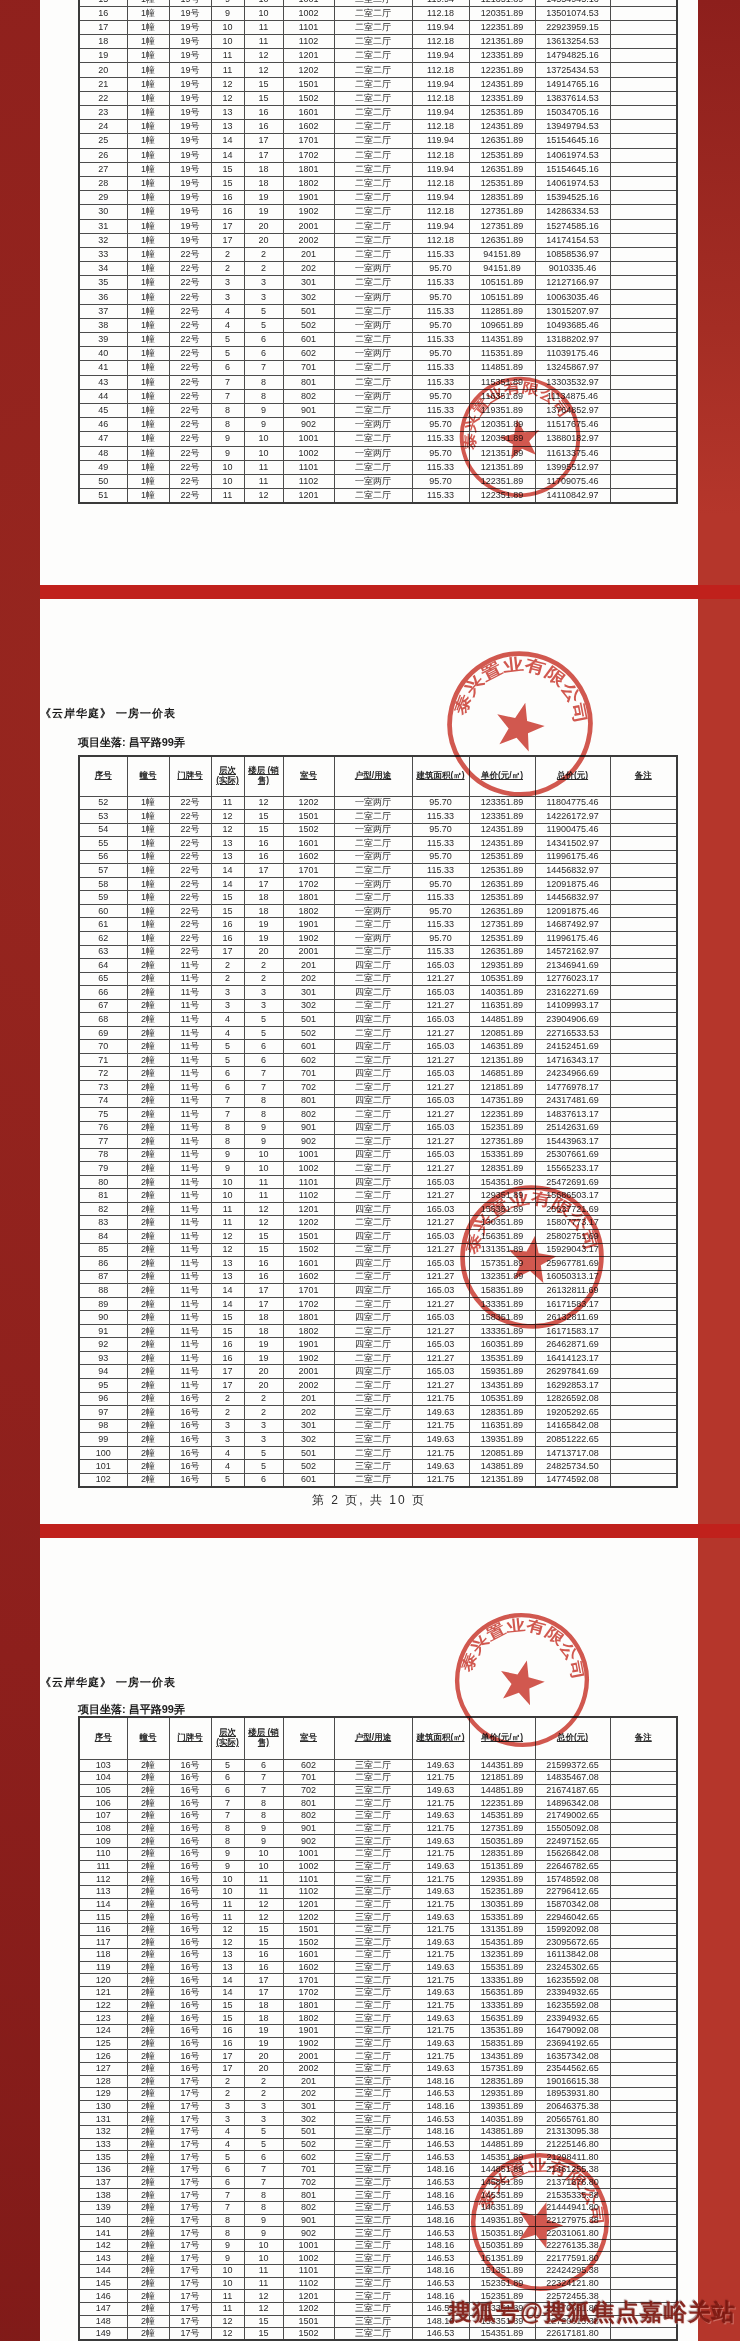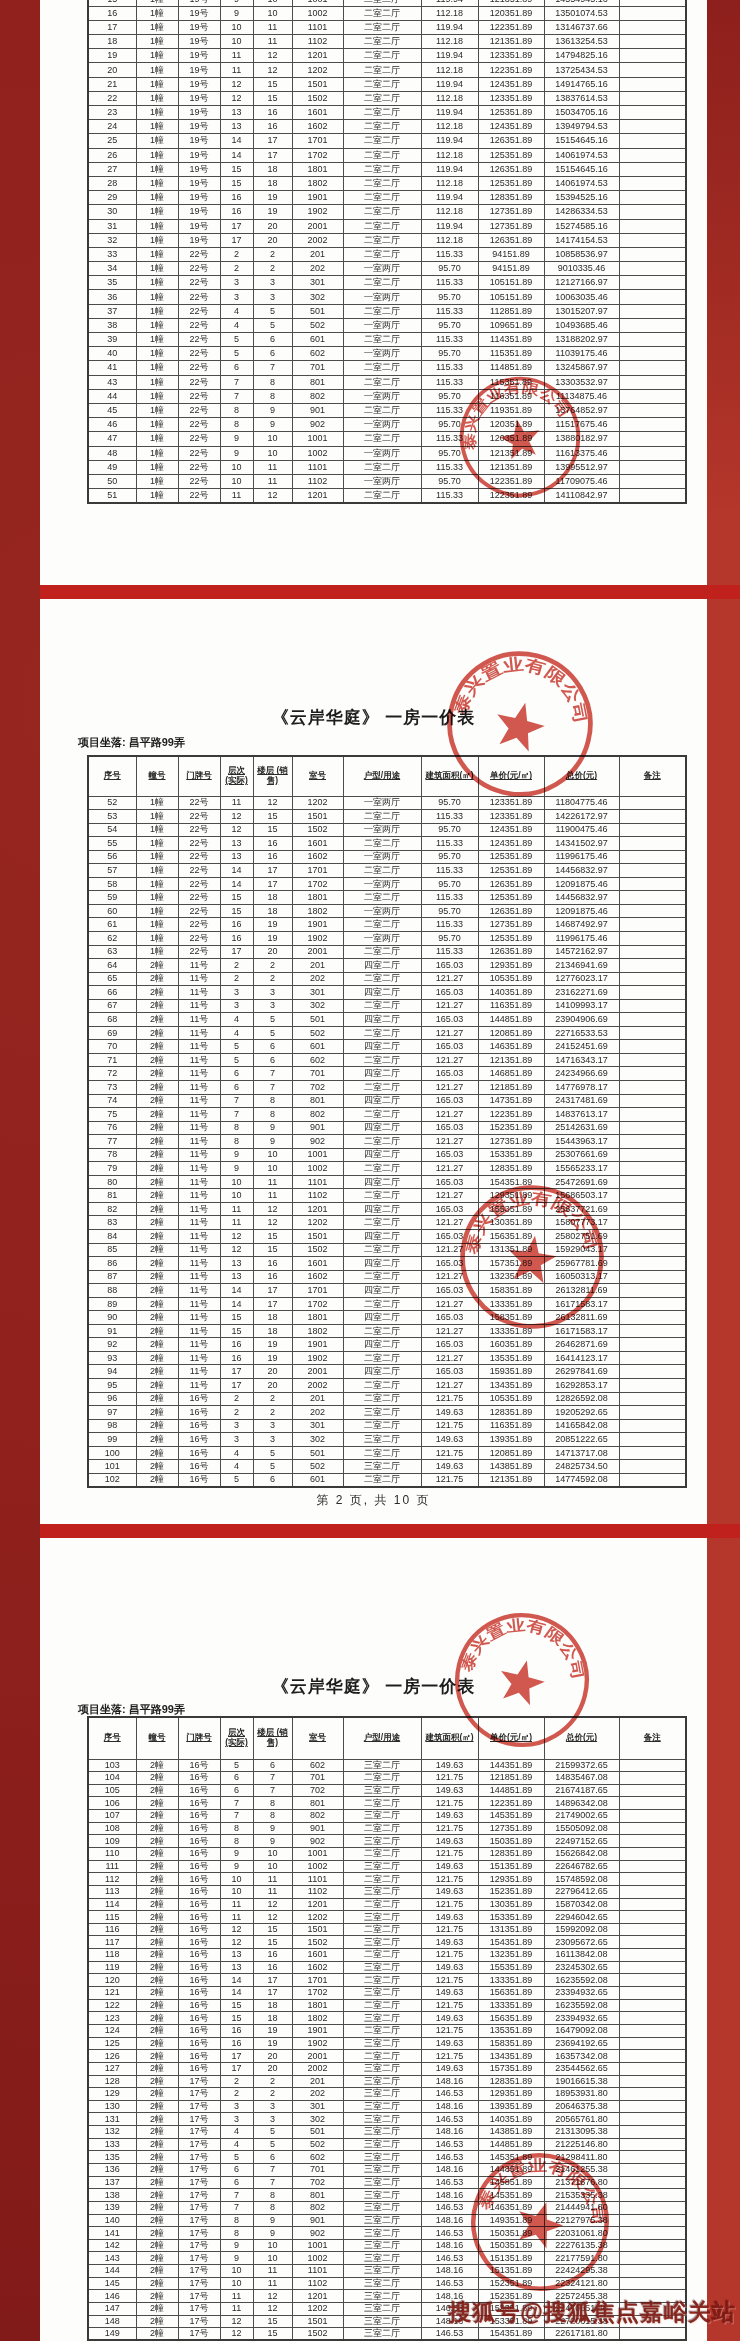--- a/index.html
+++ b/index.html
@@ -7,29 +7,29 @@
     width:740px;height:2341px;overflow:hidden;
     font-family:"Liberation Sans","DejaVu Sans",sans-serif;
     background:#8d1f1c;
   }
   .canvas{position:relative;width:740px;height:2341px;background:
     radial-gradient(circle at 18% 30%, #97261f 0%, #8d1f1c 55%, #7f1a18 100%);}
   .right-strip{position:absolute;right:0;top:0;width:42px;height:2341px;
     background:linear-gradient(180deg,#8d1f1c 0%,#a42d24 14%,#b5362b 22%,#b5362b 100%);z-index:1;}
   .band{position:absolute;left:40px;width:700px;height:14px;background:#c0211c;z-index:2;}
   .page{position:absolute;left:40px;width:658px;background:#fdfdfc;overflow:hidden;z-index:2;
-    color:#262626;padding-left:9px;}
+    color:#262626;}
   #page1{top:0;height:585px;}
   #band1{top:585px;}
   #page2{top:599px;height:925px;}
   #band2{top:1524px;}
   #page3{top:1538px;height:803px;}
 
-  .doc-title{position:absolute;left:0;width:100%;text-align:center;
-    font-size:17px;font-weight:bold;letter-spacing:1px;color:#1d1d1d;}
+  .doc-title{position:absolute;left:0;width:100%;text-align:left;
+    font-size:11px;font-weight:bold;letter-spacing:1px;color:#1d1d1d;}
   .loc-line{position:absolute;left:38px;font-size:11px;font-weight:bold;color:#1d1d1d;}
   .page-num{position:absolute;left:0;width:100%;text-align:center;font-size:12px;color:#2b2b2b;letter-spacing:2px;}
 
   table.price{border-collapse:collapse;table-layout:fixed;width:598px;margin-left:38px;
     position:absolute;}
   table.price td,table.price th{
     border:1px solid #4c4c4c;overflow:hidden;white-space:nowrap;
     text-align:center;vertical-align:middle;padding:0;color:#2a2a2a;}
   table.price{border:2px solid #3a3a3a;}
   table.price th{font-size:8.5px;font-weight:bold;white-space:pre-line;line-height:1.15;text-decoration:underline;}
@@ -107,21 +107,21 @@
           <tr>
             <td>17</td>
             <td>1幢</td>
             <td>19号</td>
             <td>10</td>
             <td>11</td>
             <td>1101</td>
             <td>二室二厅</td>
             <td>119.94</td>
             <td>122351.89</td>
-            <td>13146737.66</td>
+            <td>22923959.15</td>
             <td></td>
           </tr>
           <tr>
             <td>18</td>
             <td>1幢</td>
             <td>19号</td>
             <td>10</td>
             <td>11</td>
             <td>1102</td>
             <td>二室二厅</td>

